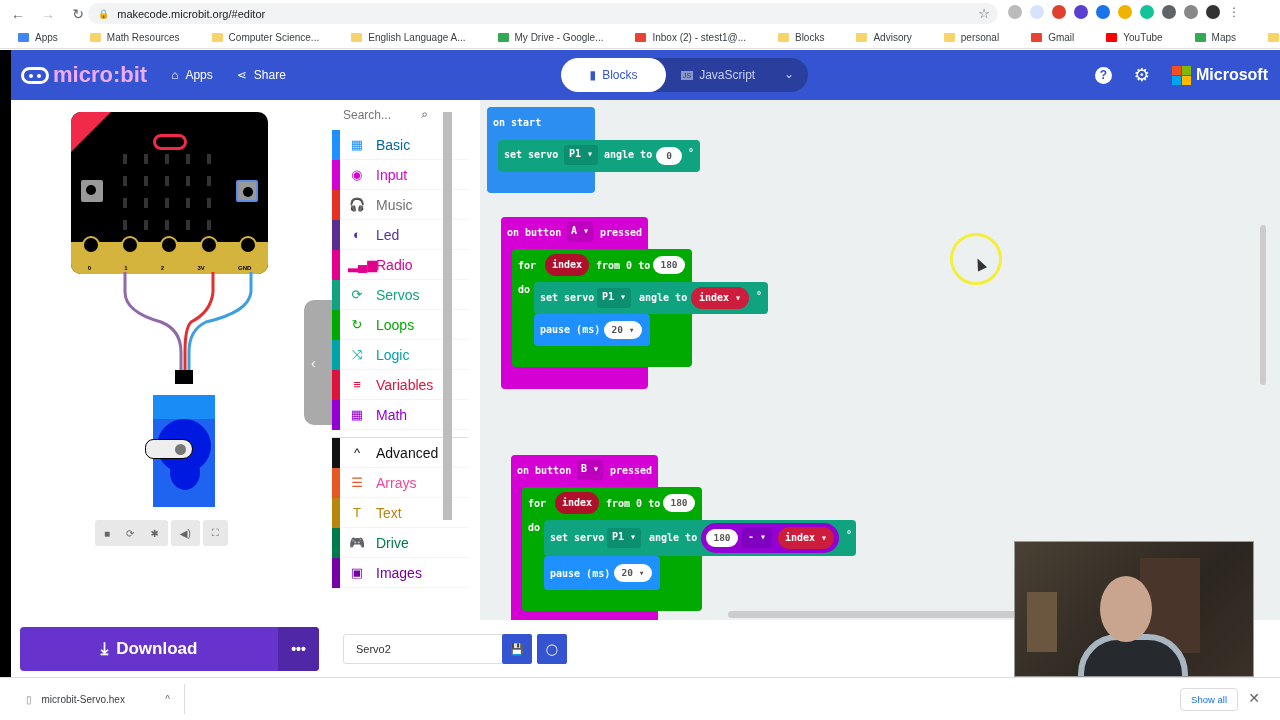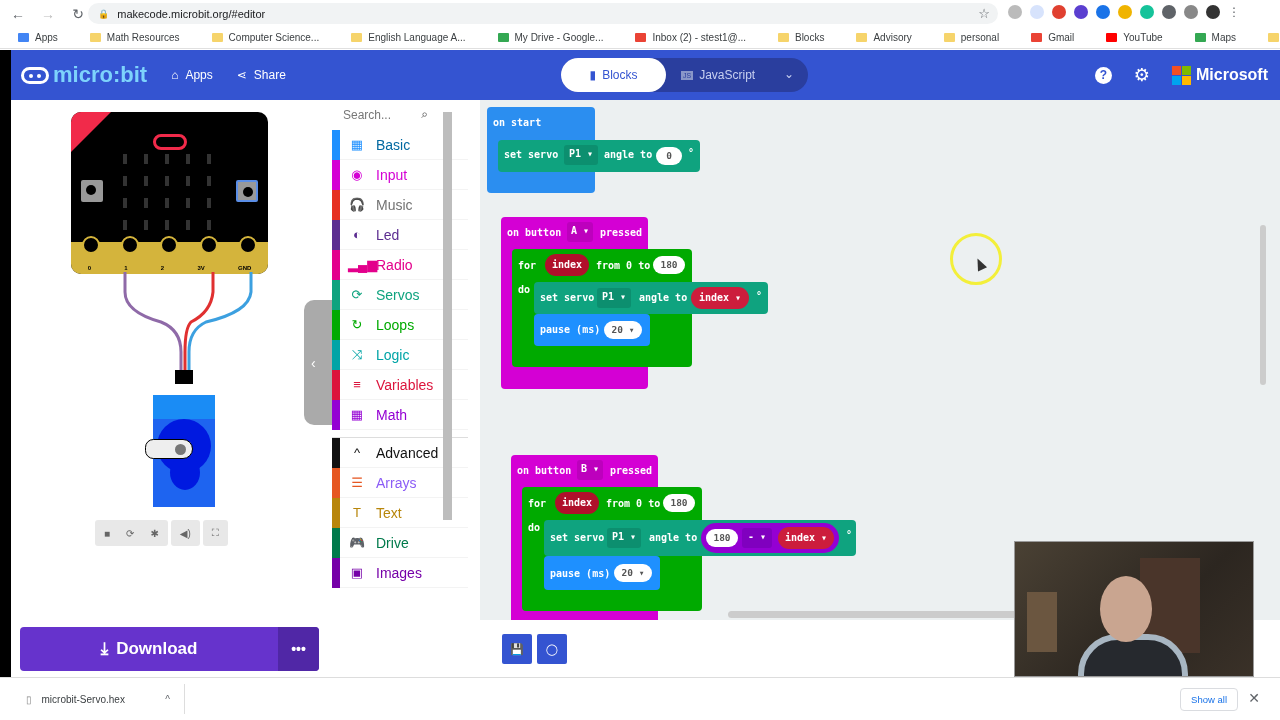--- a/index.html
+++ b/index.html
@@ -10,21 +10,21 @@
 .omni{position:absolute;left:88px;top:3px;width:910px;height:21px;background:#f1f3f4;border-radius:11px;display:flex;align-items:center;padding-left:10px;font-size:11px;color:#202124}
 .omni .lock{font-size:9px;color:#5f6368;margin-right:8px}
 .omni .star{position:absolute;right:8px;color:#5f6368;font-size:13px}
 .ext{position:absolute;top:5px;display:flex;gap:8px;left:1008px}
 .ext span{width:14px;height:14px;border-radius:50%;display:inline-block}
 .bookmarks{position:absolute;left:0;top:27px;width:1280px;height:22px;background:#fff;display:flex;align-items:center;font-size:10px;color:#3c4043;padding-left:18px;gap:12px;border-bottom:1px solid #e0e0e0}
 .bm{display:flex;align-items:center;margin-right:20px;white-space:nowrap}
 .bm .ico{width:11px;height:9px;margin-right:6px;border-radius:1px}
 
 .mc-header{position:absolute;left:11px;top:50px;width:1269px;height:50px;background:#3454d1;display:flex;align-items:center}
-.logo{display:flex;align-items:center;color:#7dd3fc;font-size:22px;font-weight:bold;margin-left:10px}
+.logo{display:flex;align-items:center;color:#f0abfc;font-size:22px;font-weight:bold;margin-left:10px}
 .logo .pill{width:28px;height:17px;border:3px solid #fff;border-radius:9px;margin-right:4px;position:relative}
 .logo .pill::before,.logo .pill::after{content:"";position:absolute;top:4px;width:4px;height:4px;background:#fff;border-radius:50%}
 .logo .pill::before{left:5px}.logo .pill::after{right:5px}
 .hbtn{color:#fff;font-size:12px;margin-left:24px;display:flex;align-items:center;gap:7px}
 .toggle{position:absolute;left:550px;top:8px;width:247px;height:34px;background:#2a3e9e;border-radius:17px}
 .toggle .blocks{position:absolute;left:0;top:0;width:105px;height:34px;background:#fff;border-radius:17px;color:#3454d1;font-size:12px;display:flex;align-items:center;justify-content:center;gap:6px}
 .toggle .js{position:absolute;left:120px;top:0;height:34px;color:#c8d0f0;font-size:12px;display:flex;align-items:center;gap:6px}
 .toggle .chev{position:absolute;right:14px;top:9px;color:#c8d0f0;font-size:12px}
 .hright{position:absolute;right:0;top:0;height:50px;display:flex;align-items:center;gap:22px;color:#fff}
 .ms{display:flex;align-items:center;gap:5px;font-size:16px;font-weight:bold;margin-right:12px}
@@ -357,21 +357,21 @@
   <div class="sep"></div>
   <div id="adv">
       <div class="cat">
         <span class="bar" style="background: rgb(17, 17, 17);"></span>
         <span class="ci" style="color: rgb(17, 17, 17);">^</span>
         <span style="color: rgb(17, 17, 17); text-align: right;">Advanced</span>
       </div>
       <div class="cat">
         <span class="bar" style="background: rgb(230, 87, 34);"></span>
         <span class="ci" style="color: rgb(230, 87, 34);">☰</span>
-        <span style="color: #8b5cf6;">Arrays</span>
+        <span style="color: #ec4899;">Arrays</span>
       </div>
       <div class="cat">
         <span class="bar" style="background: rgb(184, 134, 11);"></span>
         <span class="ci" style="color: rgb(184, 134, 11);">T</span>
         <span style="color: rgb(184, 134, 11);">Text</span>
       </div>
       <div class="cat">
         <span class="bar" style="background: rgb(0, 122, 75);"></span>
         <span class="ci" style="color: rgb(0, 122, 75);">🎮</span>
         <span style="color: rgb(0, 122, 75);">Drive</span>
@@ -457,20 +457,23 @@
 </div>
 
 <div class="bottom">
   <div class="dl">
     <div class="main">
         <span>⤓</span>
         <span>Download</span>
       </div>
     <div class="more">•••</div>
   </div>
+  <div class="proj">
+      <span>Servo2</span>
+    </div>
   <div class="pbtn" style="left:491px">
       <span>💾</span>
     </div>
   <div class="pbtn" style="left:526px">
       <span>◯</span>
     </div>
 </div>
 
 <div class="cam">
   <div class="stairs"></div>

